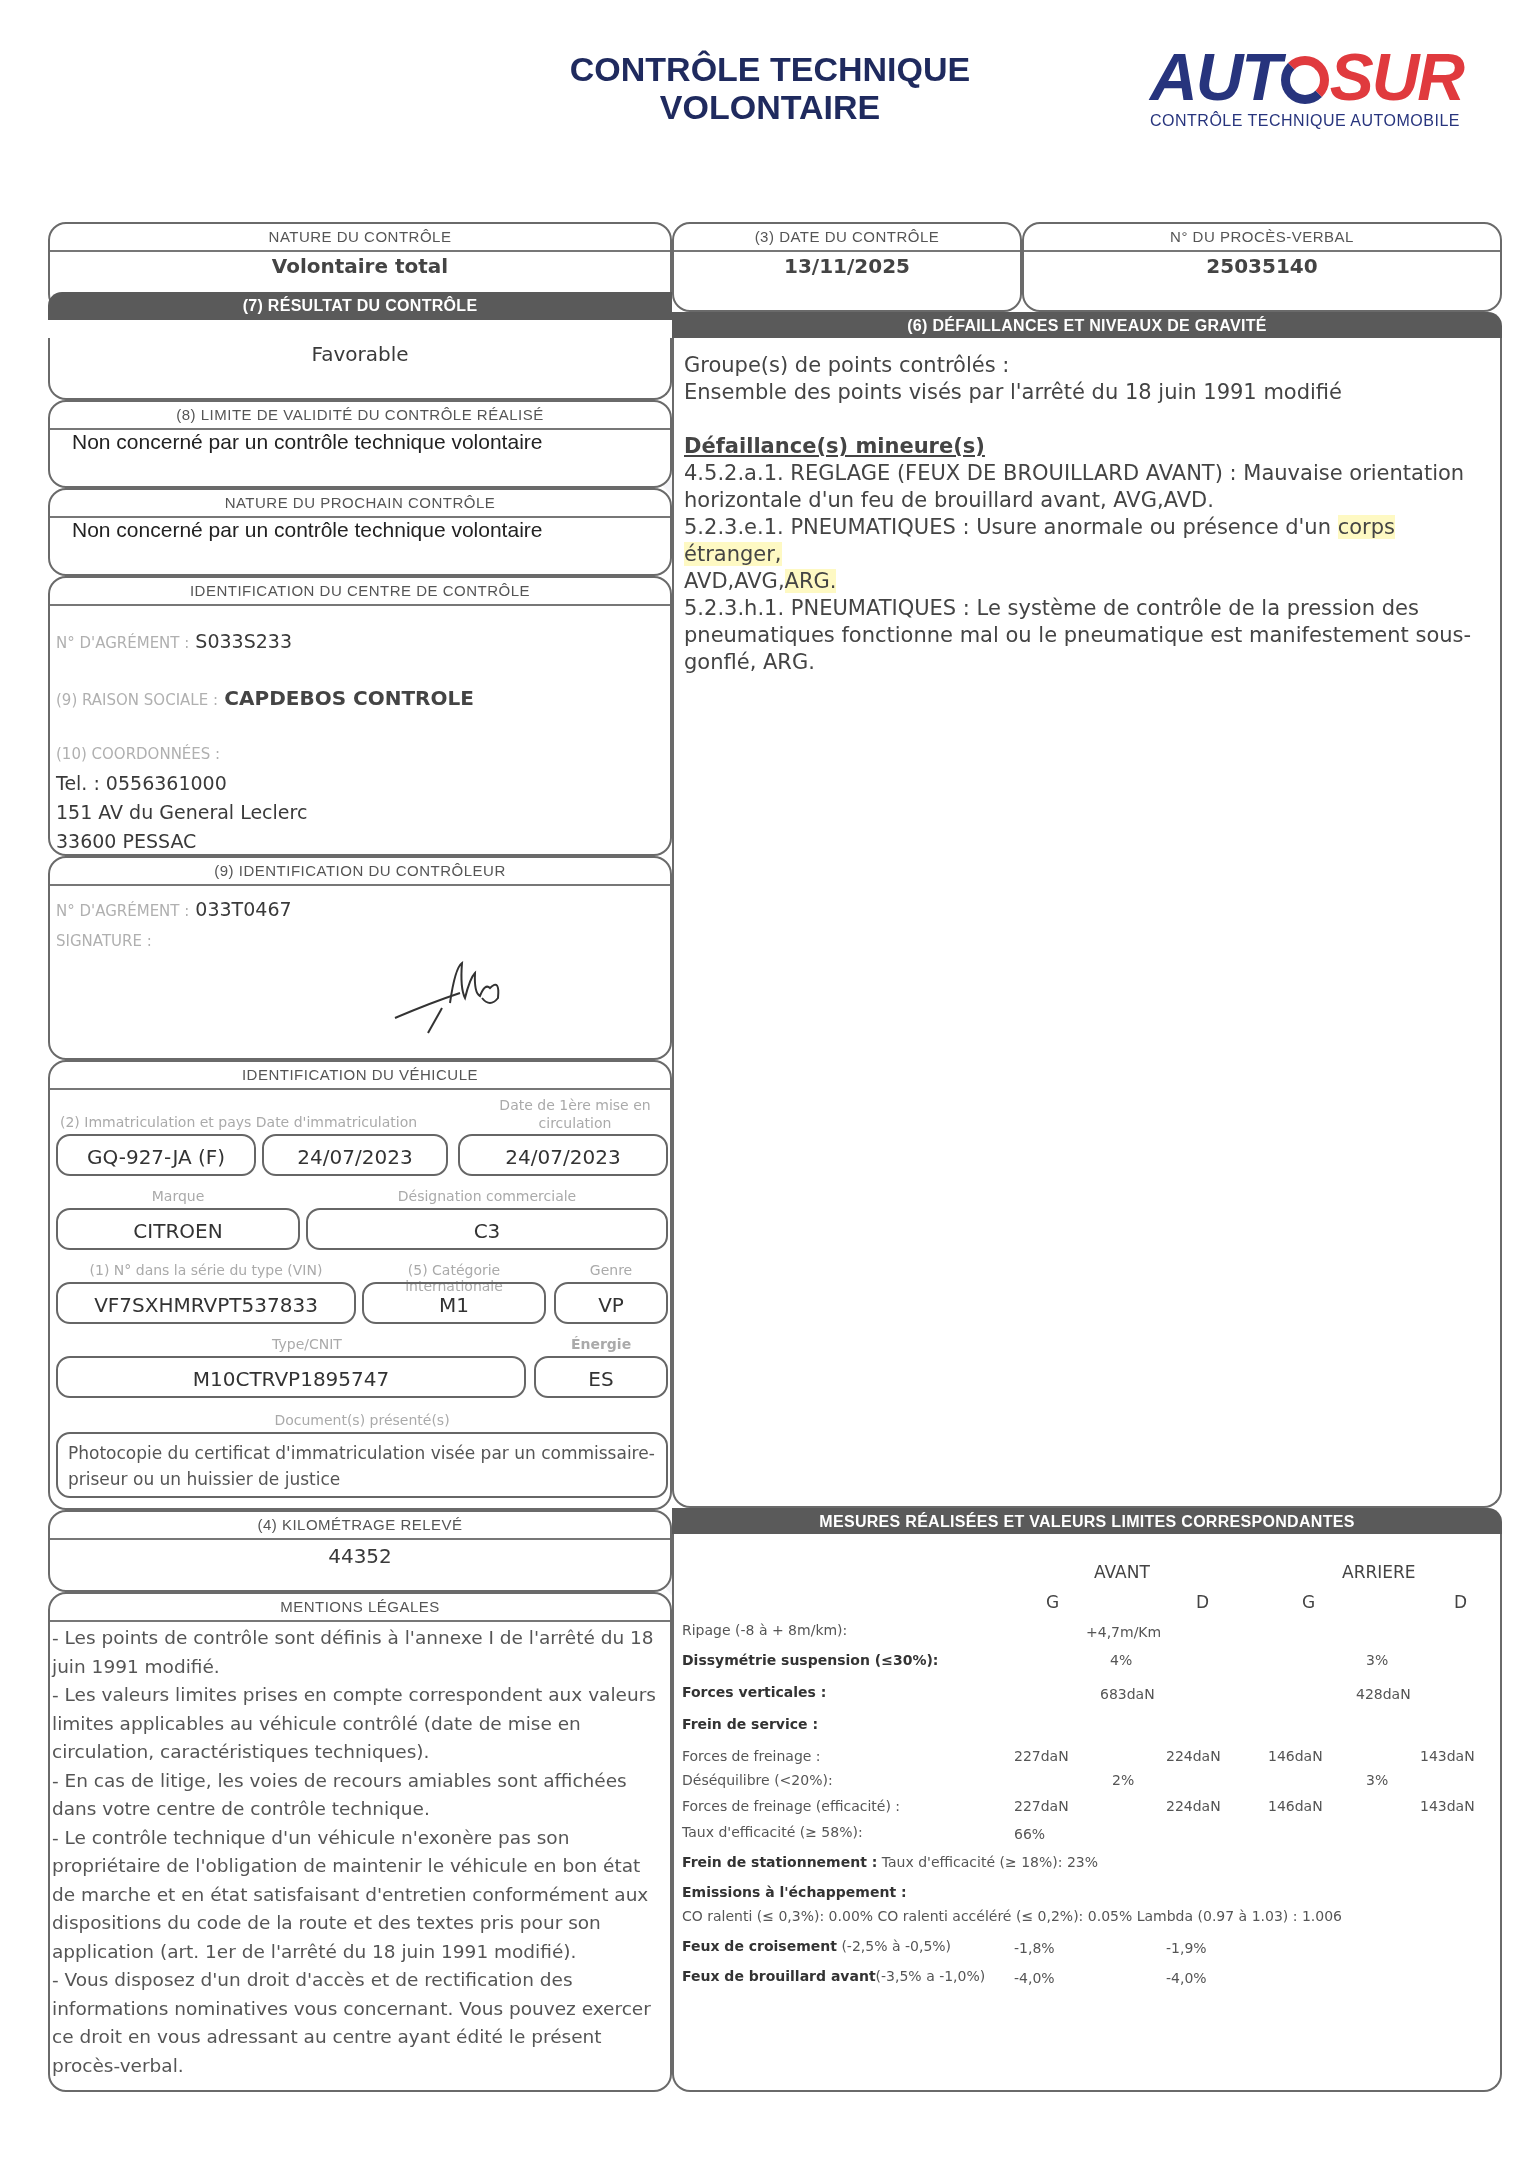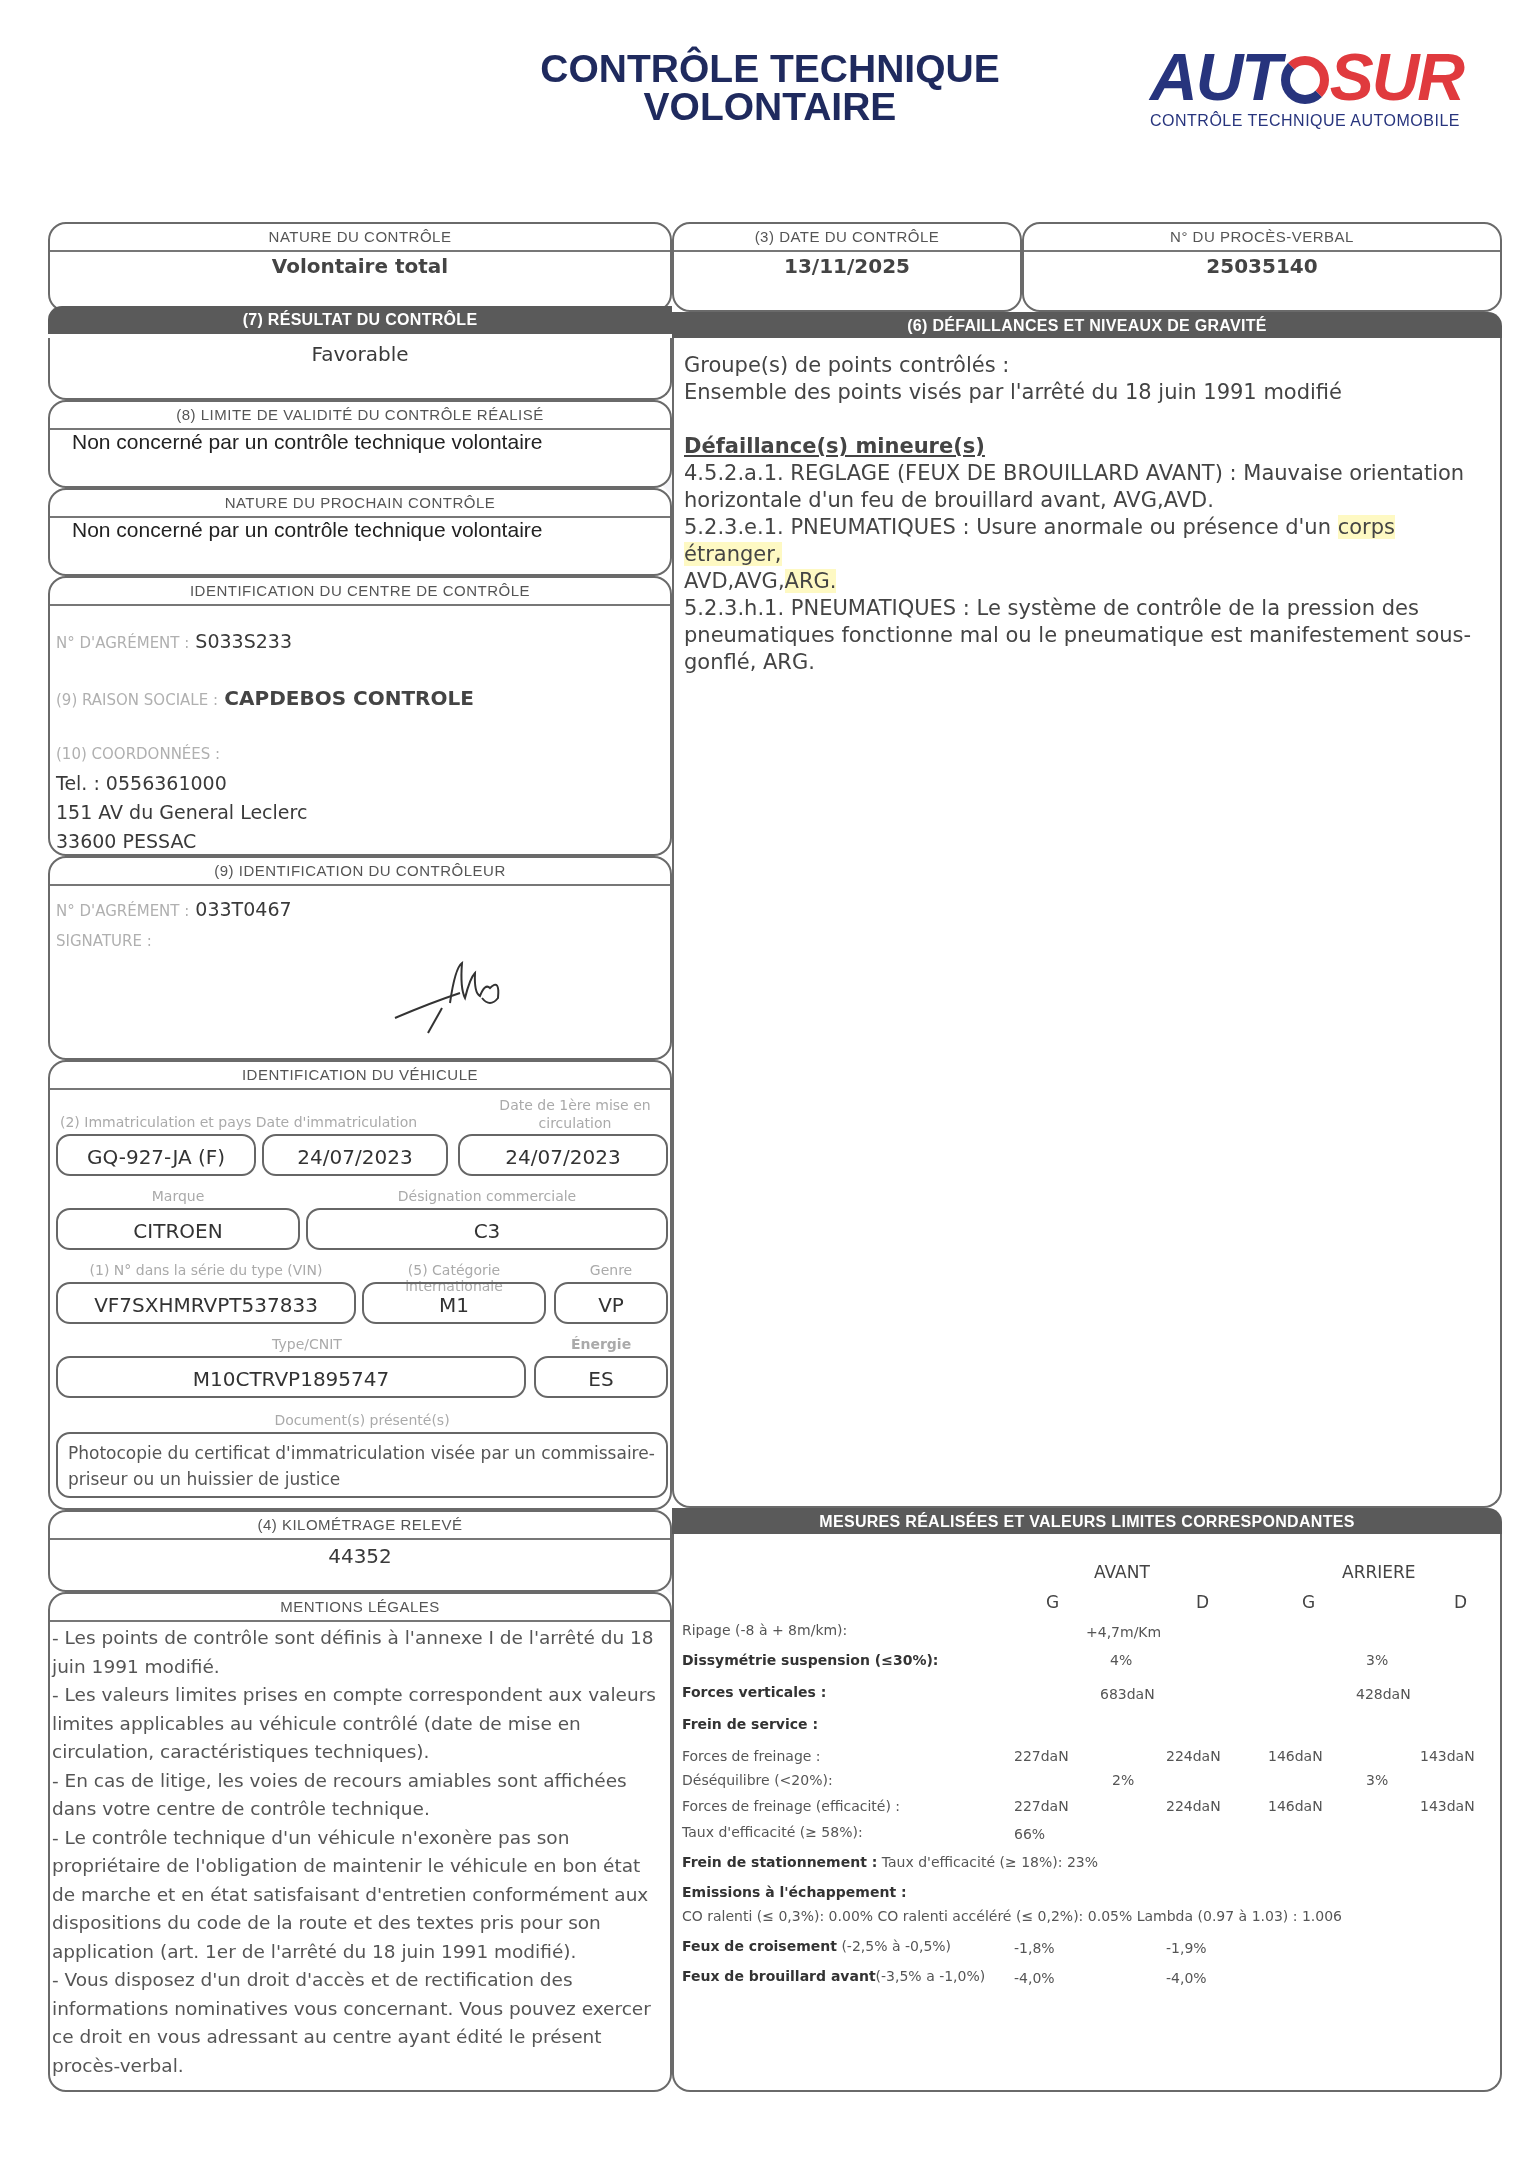--- a/index.html
+++ b/index.html
@@ -1,20 +1,20 @@
 <!DOCTYPE html>
 <html><head>
 <meta charset="utf-8">
 <style>
   html, body { margin: 0; padding: 0; background: #ffffff; }
   body { width: 1527px; height: 2160px; position: relative; overflow: hidden;
          font-family: "DejaVu Sans", sans-serif; color: #3a3a3a; }
   .abs { position: absolute; }
   .title { left: 520px; top: 50px; width: 500px; text-align: center; color: #1f2a5e;
-           font-family: "Liberation Sans", sans-serif; font-weight: bold; font-size: 39px; line-height: 38px; }
+           font-family: "Liberation Sans", sans-serif; font-weight: bold; font-size: 34px; line-height: 38px; }
   .logo { left: 1150px; top: 44px; width: 370px; }
   .logo-word { font-family: "Liberation Sans", sans-serif; font-weight: 900; font-size: 66px; line-height: 66px;
                letter-spacing: -2px; font-style: italic; }
   .logo-auto { color: #27347d; }
   .logo-sur { color: #e03a3e; }
   .logo-o { display: inline-block; width: 48px; height: 48px; border-radius: 50%; border: 9px solid #e03a3e;
             box-sizing: border-box; vertical-align: -4px; margin: 0 1px; position: relative; border-left-color: #27347d; border-bottom-color: #27347d;}
   .logo-sub { color: #27347d; font-size: 16px; font-family: "Liberation Sans", sans-serif; letter-spacing: 0.5px; margin-top: 2px; }
   .box { position: absolute; border: 2px solid #6a6a6a; border-radius: 18px; background: #fff; box-sizing: border-box; }
   .box-head { text-align: center; font-size: 15px; color: #555; letter-spacing: 0.5px; border-bottom: 2px solid #777;
@@ -60,21 +60,21 @@
 </div>
 <div class="box" style="left:672px; top:222px; width:350px; height:90px;">
   <div class="box-head">(3) DATE DU CONTRÔLE</div>
   <div class="val-c" style="margin-top:2px; font-weight:bold; color:#444;">13/11/2025</div>
 </div>
 <div class="box" style="left:1022px; top:222px; width:480px; height:90px;">
   <div class="box-head">N° DU PROCÈS-VERBAL</div>
   <div class="val-c" style="margin-top:2px; font-weight:bold; color:#444;">25035140</div>
 </div>
 
-<div class="dark-bar" style="left:48px; top:292px; width:624px; border-radius:14px 0 0 0;margin-top:14px;">(7) RÉSULTAT DU CONTRÔLE</div>
+<div class="dark-bar" style="left:48px; top:292px; width:624px; border-radius:14px 0 0 0;">(7) RÉSULTAT DU CONTRÔLE</div>
 <div class="box" style="left:48px; top:338px; width:624px; height:62px; border-top:none; border-radius:0 0 18px 18px;">
   <div class="val-c" style="margin-top:4px;">Favorable</div>
 </div>
 
 <div class="box" style="left:48px; top:400px; width:624px; height:88px;">
   <div class="box-head">(8) LIMITE DE VALIDITÉ DU CONTRÔLE RÉALISÉ</div>
   <div class="val-big">Non concerné par un contrôle technique volontaire</div>
 </div>
 
 <div class="box" style="left:48px; top:488px; width:624px; height:88px;">

